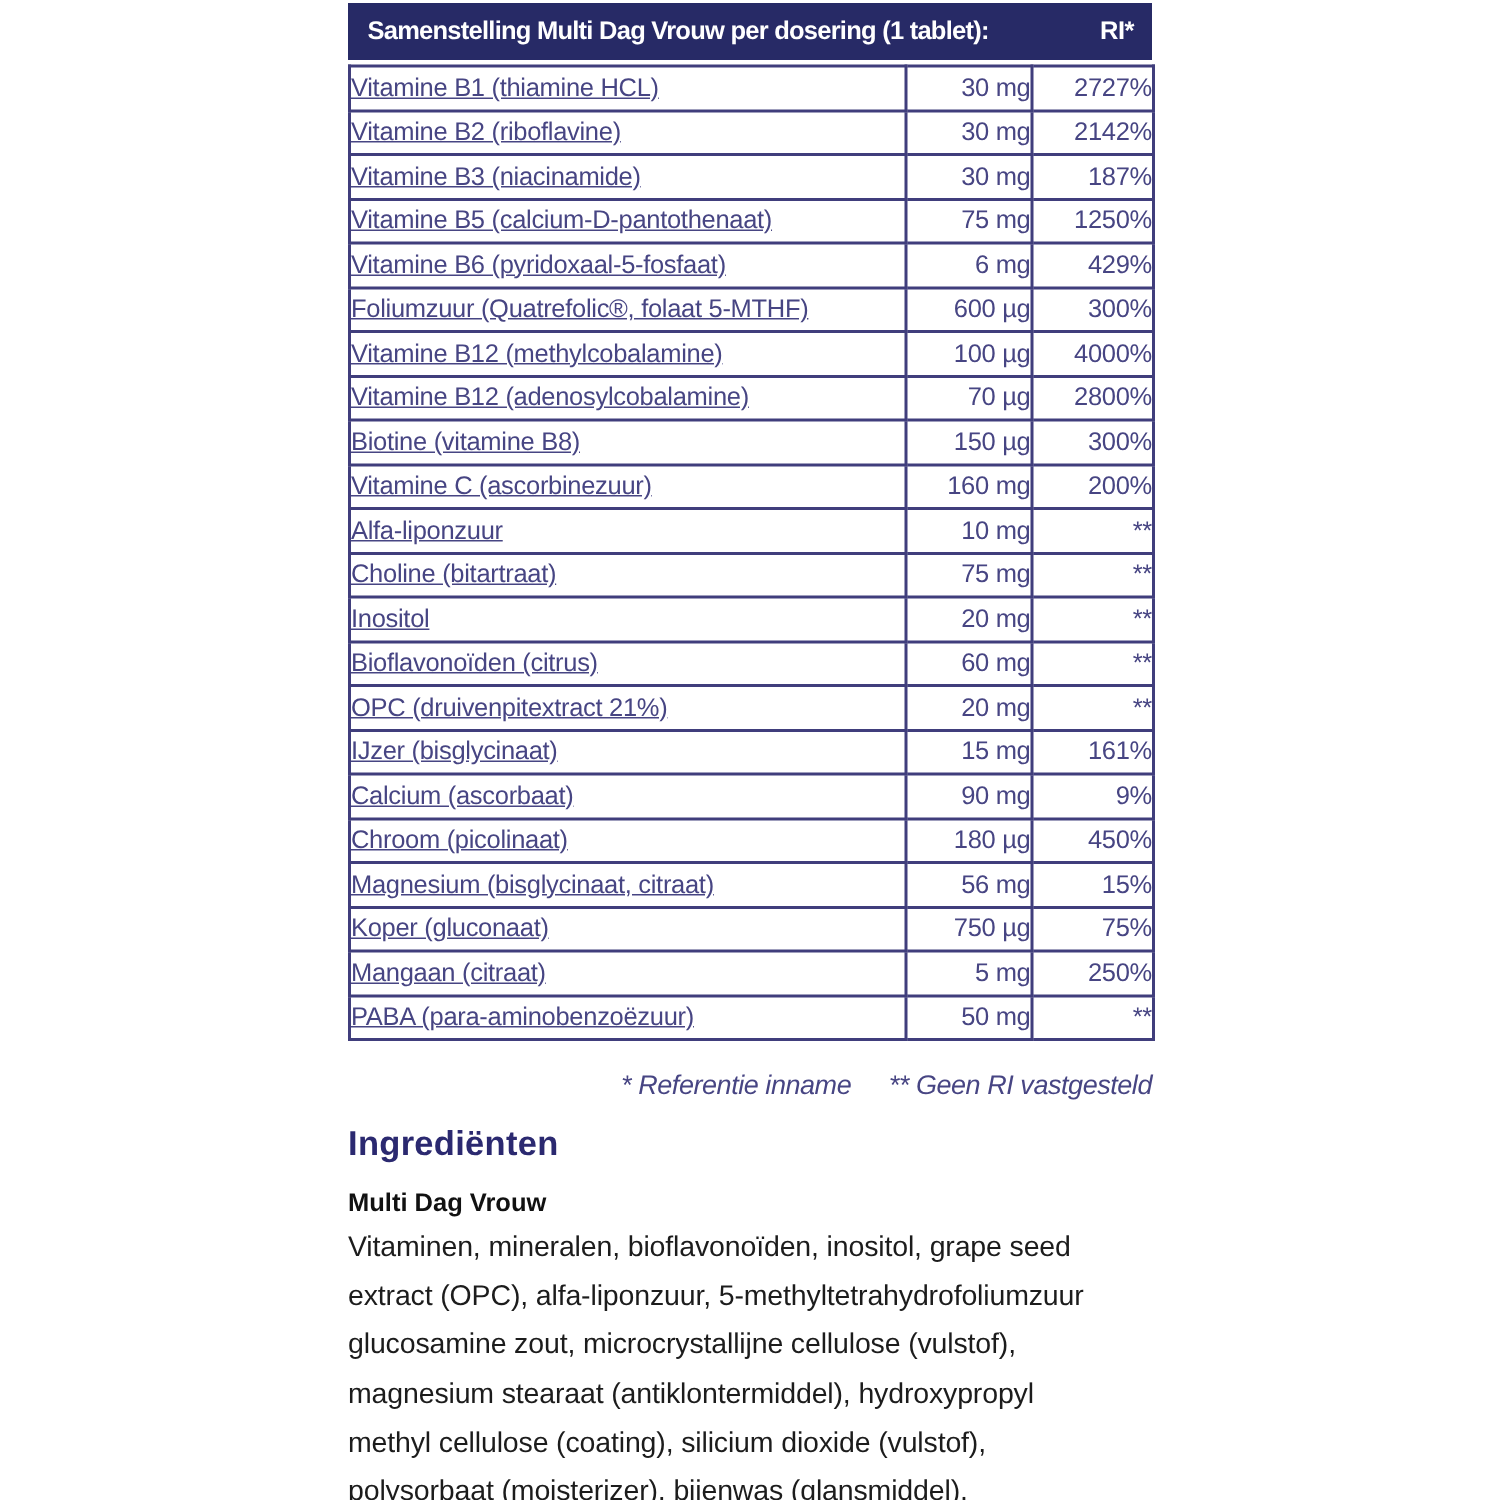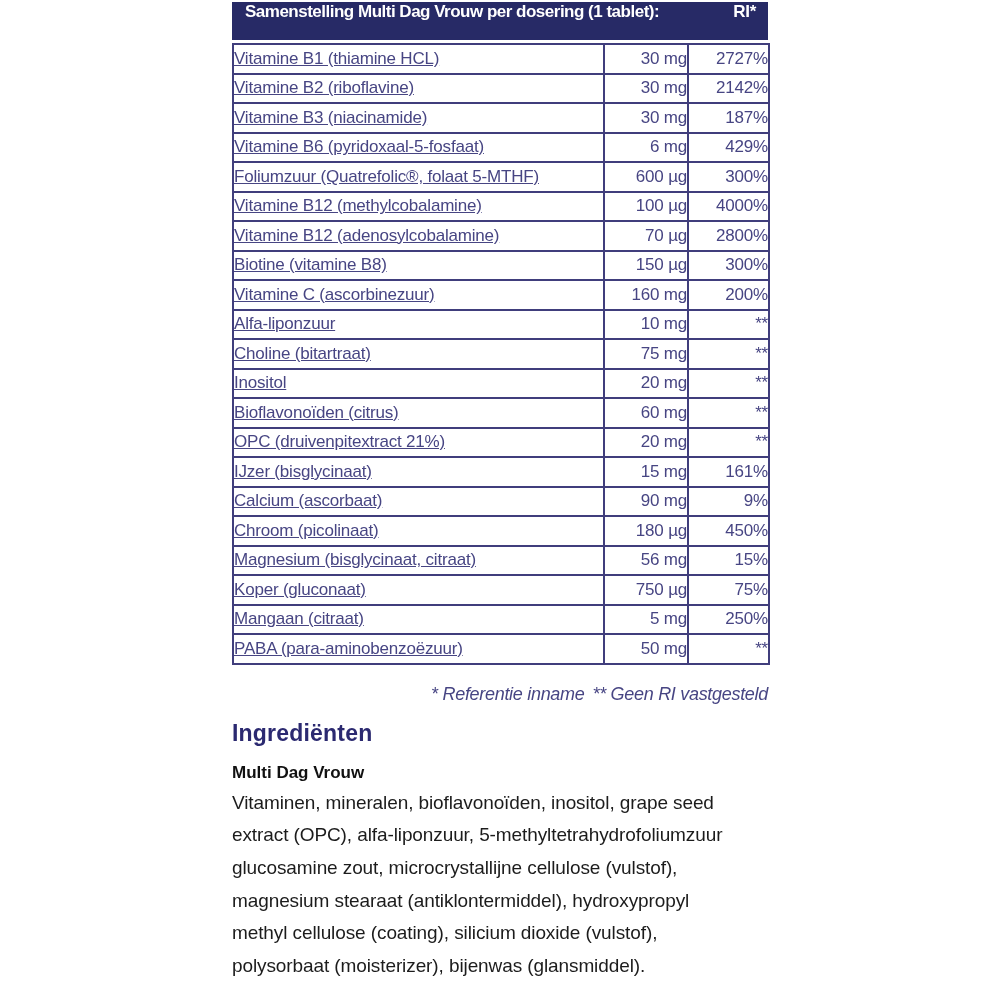--- a/index.html
+++ b/index.html
@@ -22,20 +22,21 @@
     margin:0 auto;
     padding-top:2px;
   }
   
   .table-header{
     height:38px;
     background:var(--navy);
     color:#ffffff;
     display:flex;
     justify-content:space-between;
+    align-items:center;
     padding:0 12px 0 13px;
     margin-bottom:3px;
   }
   .table-header .title{
     font-size:17px;
     font-weight:bold;
     letter-spacing:-0.5px;
     white-space:nowrap;
   }
   .table-header .ri{
@@ -60,21 +61,21 @@
     overflow:hidden;
   }
   td.c-name{width:371px;padding-left:13px;text-align:left;text-decoration:underline;}
   td.c-amt {width:84px; padding-right:15px;text-align:right;}
   td.c-ri  {width:81px; padding-right:14px;text-align:right;margin-left:24px;}
   
   .footnote{
     margin-top:19px;
     display:flex;
     justify-content:flex-end;
-    gap:8px;
+    gap:25px;
     font-style:italic;
     font-size:18px;
     color:var(--ink);
     letter-spacing:-0.3px;
   }
   
   .ing-heading{
     margin:15px 0 0 0;
     font-size:23px;
     font-weight:bold;
@@ -117,20 +118,25 @@
           <td class="c-name">Vitamine B2 (riboflavine)</td>
           <td class="c-amt">30 mg</td>
           <td class="c-ri">2142%</td>
         </tr>
         <tr>
           <td class="c-name">Vitamine B3 (niacinamide)</td>
           <td class="c-amt">30 mg</td>
           <td class="c-ri">187%</td>
         </tr>
         <tr>
+          <td class="c-name">Vitamine B5 (calcium-D-pantothenaat)</td>
+          <td class="c-amt">75 mg</td>
+          <td class="c-ri">1250%</td>
+        </tr>
+        <tr>
           <td class="c-name">Vitamine B6 (pyridoxaal-5-fosfaat)</td>
           <td class="c-amt">6 mg</td>
           <td class="c-ri">429%</td>
         </tr>
         <tr>
           <td class="c-name">Foliumzuur (Quatrefolic®, folaat 5-MTHF)</td>
           <td class="c-amt">600 µg</td>
           <td class="c-ri">300%</td>
         </tr>
         <tr>

